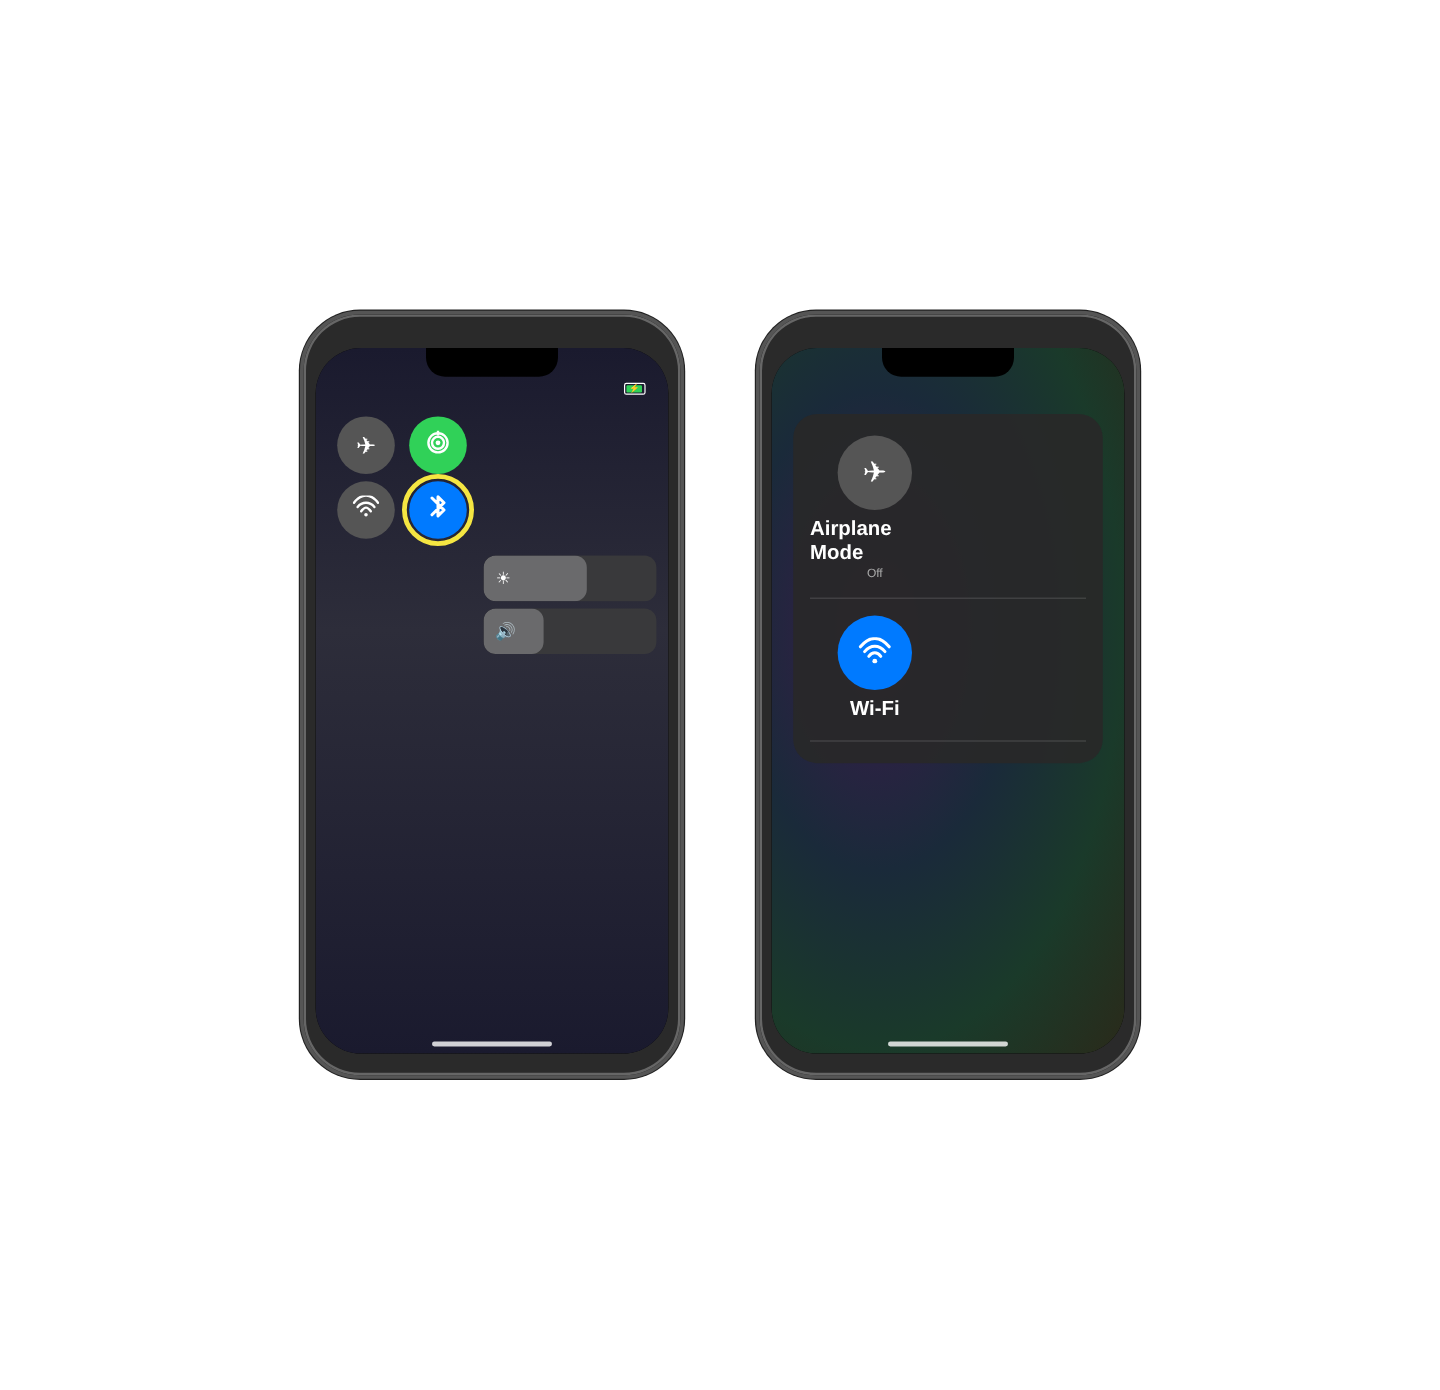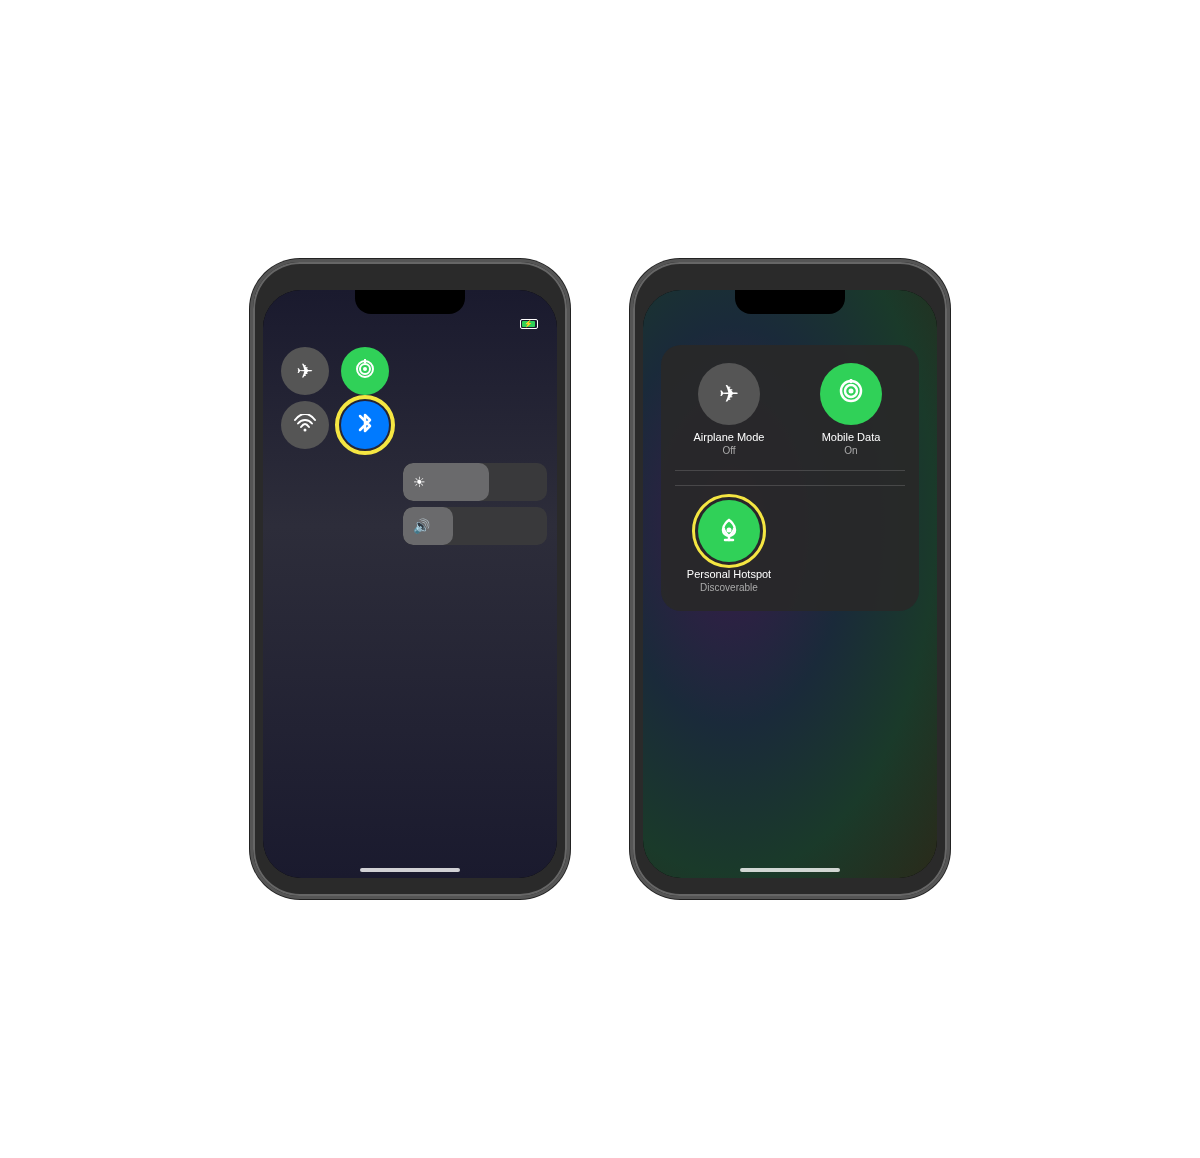--- a/index.html
+++ b/index.html
@@ -302,24 +302,23 @@
       position: relative;
     }
     .net-circle.dark-gray { background: #555; }
     .net-circle.green { background: #30d158; }
     .net-circle.blue { background: #007aff; }
     .net-circle.highlighted {
       outline: 3px solid #f5e642;
       outline-offset: 3px;
     }
     .net-label {
-      font-size: 11px;
-      font-weight: 400;
-      color: #fff;
-      text-align: center;
+      font-size: 17px;
+      font-weight: 700;
+      color: #fff;
     }
     .net-sublabel {
       font-size: 10px;
       color: #aaa;
       text-align: right;
       margin-top: -4px;
     }
 
     
     .net-divider {
@@ -528,58 +527,42 @@
       <div class="network-menu">
 
         <div class="net-item">
           <div class="net-circle dark-gray">
             <span style="font-size:24px;">✈</span>
           </div>
           <span class="net-label">Airplane Mode</span>
           <span class="net-sublabel">Off</span>
         </div>
 
+
+        <div class="net-divider"></div>
+
         <div class="net-item">
-          <div class="net-circle green">
+          <div class="net-circle blue">
             <span>
-              <svg width="28" height="28" viewBox="0 0 28 28" fill="none">
-                <circle cx="14" cy="14" r="10" stroke="white" stroke-width="2.5" fill="none"></circle>
-                <circle cx="14" cy="14" r="6" stroke="white" stroke-width="2.5" fill="none"></circle>
-                <circle cx="14" cy="14" r="2.5" fill="white"></circle>
-                <line x1="14" y1="2" x2="14" y2="6" stroke="white" stroke-width="2.5"></line>
+              <svg width="28" height="22" viewBox="0 0 28 22" fill="none">
+                <path d="M2 8 C6 3 10 1 14 1 C18 1 22 3 26 8" stroke="white" stroke-width="2.5" fill="none" stroke-linecap="round"></path>
+                <path d="M5.5 12 C8 9 11 7.5 14 7.5 C17 7.5 20 9 22.5 12" stroke="white" stroke-width="2.5" fill="none" stroke-linecap="round"></path>
+                <path d="M9 16 C10.5 14 12.2 13 14 13 C15.8 13 17.5 14 19 16" stroke="white" stroke-width="2.5" fill="none" stroke-linecap="round"></path>
+                <circle cx="14" cy="20" r="2" fill="white"></circle>
               </svg>
             </span>
           </div>
-          <span class="net-label">Mobile Data</span>
-          <span class="net-sublabel">On</span>
-        </div>
+          <span class="net-label">Wi-Fi</span>
+          <span class="net-sublabel"></span>
+        </div>
+
 
         <div class="net-divider"></div>
 
 
-
-        <div class="net-divider"></div>
-
-
-        <div class="net-item">
-          <div class="net-circle green highlighted">
-            <span>
-              <svg width="28" height="28" viewBox="0 0 28 28" fill="none">
-                <path d="M14 6 C14 6 8 10 8 16 C8 19.3 10.7 22 14 22 C17.3 22 20 19.3 20 16 C20 10 14 6 14 6Z" stroke="white" stroke-width="2.5" fill="none"></path>
-                <path d="M14 22 C14 22 9 17 9 14" stroke="white" stroke-width="2" fill="none"></path>
-                <path d="M14 22 C14 22 19 17 19 14" stroke="white" stroke-width="2" fill="none"></path>
-                <circle cx="14" cy="16" r="2.5" fill="white"></circle>
-                <line x1="14" y1="22" x2="14" y2="26" stroke="white" stroke-width="2.5" stroke-linecap="round"></line>
-                <line x1="10" y1="26" x2="18" y2="26" stroke="white" stroke-width="2.5" stroke-linecap="round"></line>
-              </svg>
-            </span>
-          </div>
-          <span class="net-label">Personal Hotspot</span>
-          <span class="net-sublabel">Discoverable</span>
-        </div>
 
       </div>
 
       <div class="home-bar"></div>
     </div>
   </div>
 
 </div>
 
 </body></html>

